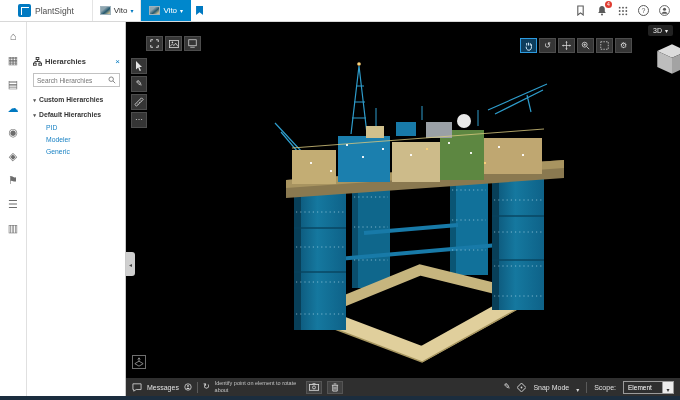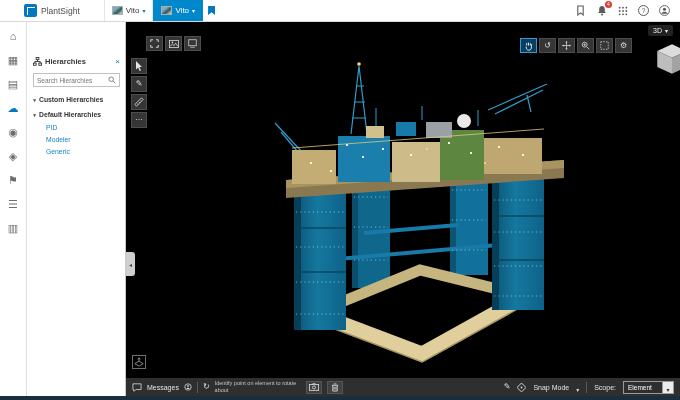--- a/index.html
+++ b/index.html
@@ -3,21 +3,21 @@
 <meta charset="utf-8">
 <style>
   * { box-sizing: border-box; margin: 0; padding: 0; }
   html,body { width:680px; height:400px; overflow:hidden; }
   body { font-family:"Liberation Sans", sans-serif; background:#fff; }
   .app { position:relative; width:680px; height:400px; overflow:hidden; background:#fff; }
 
   
   .topbar { position:absolute; top:0; left:0; right:0; height:22px; background:#fff;
             border-bottom:1px solid #d8d8d8; display:flex; align-items:stretch; z-index:30; }
-  .brand { display:flex; align-items:center; gap:4px; padding:0 24px; }
+  .brand { display:flex; align-items:center; gap:4px; padding:0 18px; }
   .brand-logo { width:13px; height:13px; background:#0079c1; border-radius:2px; position:relative; }
   .brand-logo::after { content:""; position:absolute; left:3px; top:3px; width:7px; height:7px;
             border:1.5px solid #fff; border-right:none; border-bottom:none; }
   .brand-name { font-size:8.5px; color:#4d4d4d; }
   .tab { display:flex; align-items:center; gap:3px; padding:0 7px; font-size:8px; color:#333;
          border-left:1px solid #e4e4e4; border-right:1px solid #e4e4e4; cursor:pointer;text-align:right; }
   .tab .thumb { width:11px; height:9px; border:1px solid #9fb3bd;
          background:linear-gradient(140deg,#8fa6b0 30%,#24586e 60%,#c9bd93 90%); }
   .tab.active { background:#0087cc; color:#fff; border-color:#0087cc; }
   .caret::after { content:"▾"; font-size:6px; line-height:1; }

